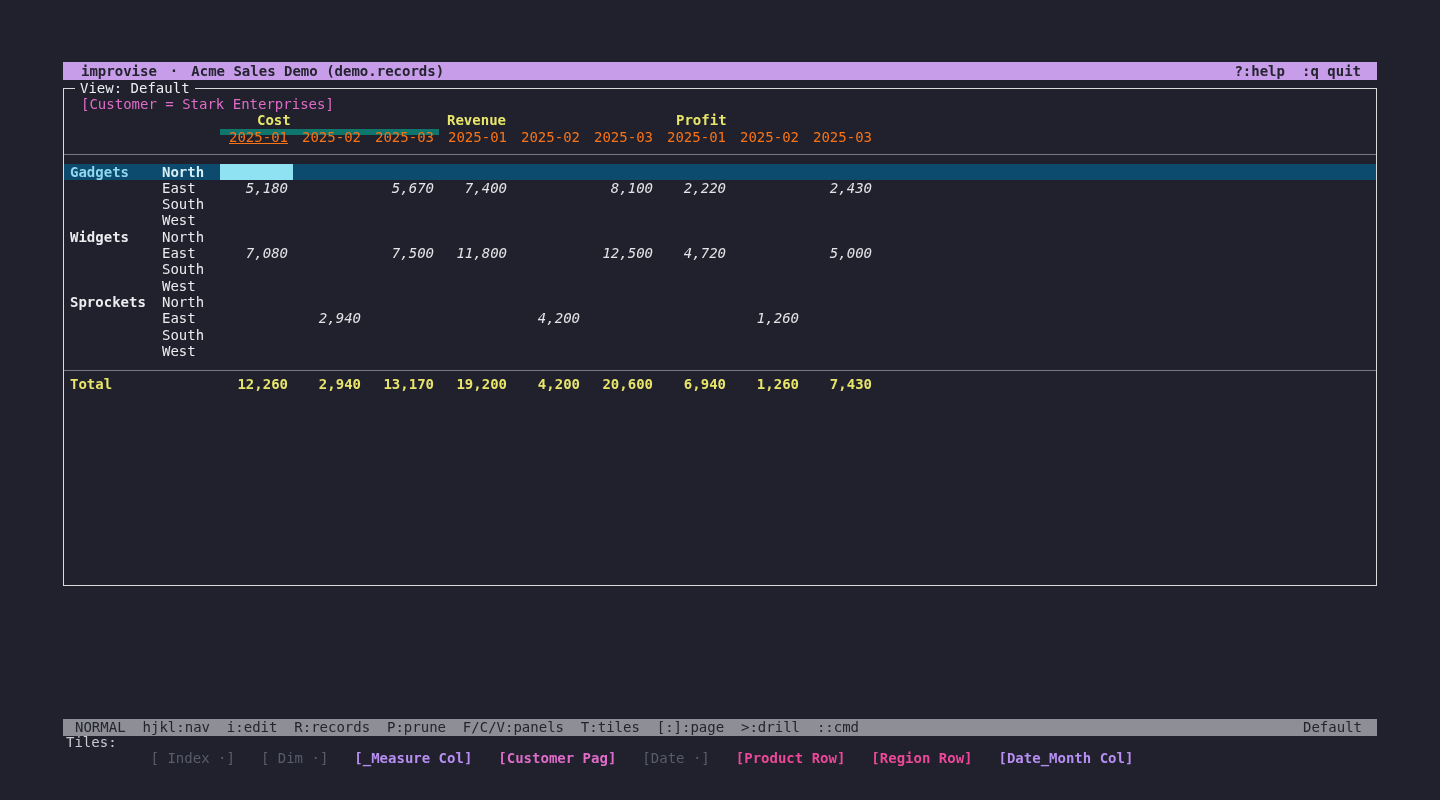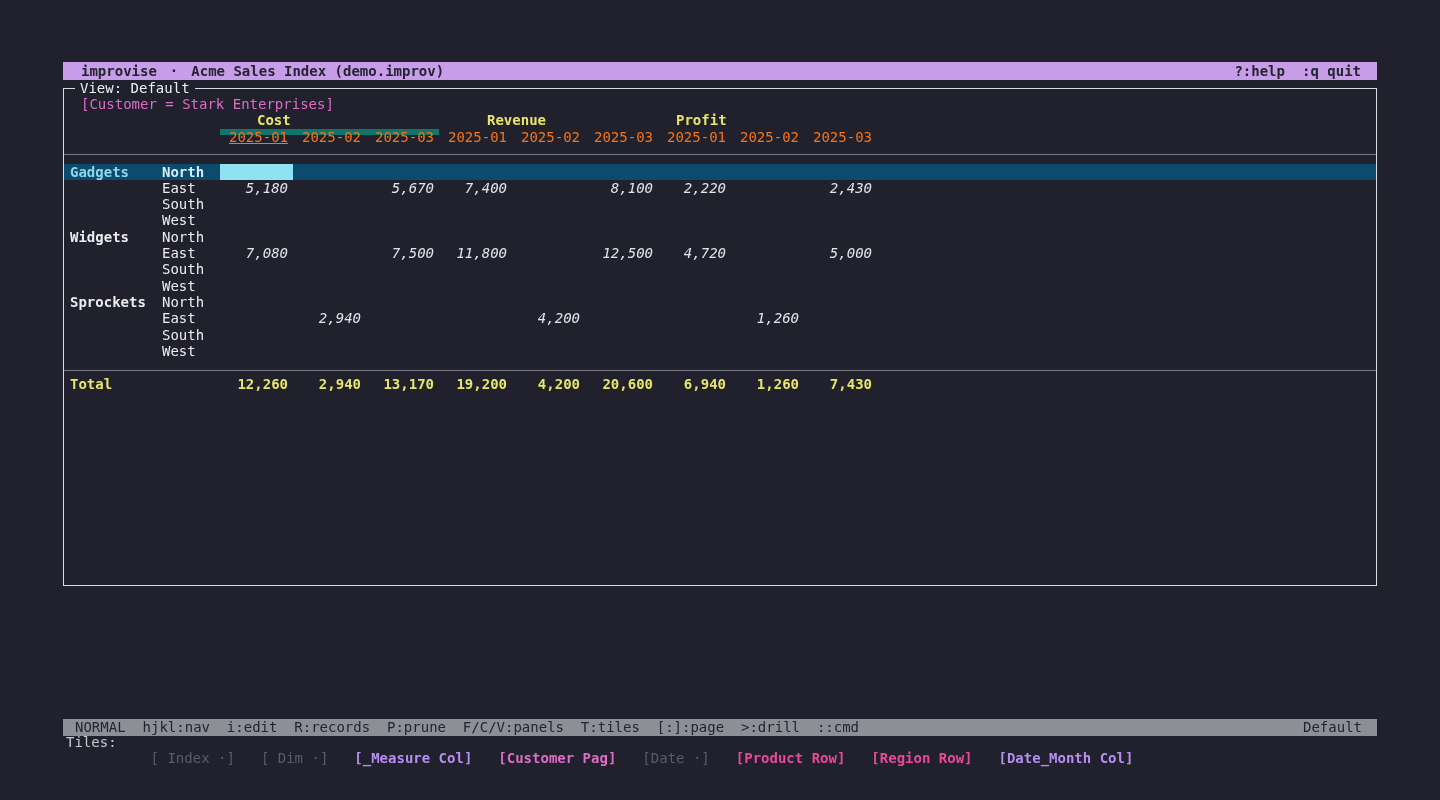--- a/index.html
+++ b/index.html
@@ -32,21 +32,21 @@
   }
   .filter-line { margin:7px 0 0 17px; color:#df6cc9; line-height:16.3px; }
 
   
   .mrow {
     display:grid; grid-template-columns:150px 219px 219px 219px;
     padding-left:6px; line-height:16.3px; height:17px;
     color:#e8e56a; font-weight:bold;
   }
   .mgroup.g1 { border-bottom:6px solid #0f766e; padding-left:37px; }
-  .mgroup.g2 { padding-left:8px;margin-left:40px; }
+  .mgroup.g2 { padding-left:8px; }
   .mgroup.g3 { padding-left:18px; }
   .monthrow {
     display:grid; grid-template-columns:150px repeat(9,73px);
     padding-left:6px; line-height:16.3px; color:#f97316; font-weight:normal;
   }
   .monthcell { text-align:right; padding-right:5px; }
   .monthcell.sel span { text-decoration:underline; }
 
   .hsep  { border-top:1px solid #777a85; margin-top:8px; }
   .rows  { margin-top:9px; }
@@ -95,21 +95,21 @@
 </style>
 </head>
 <body>
 
 <div class="screen">
 
   <div class="topbar">
     <div class="topbar-left">
       <span class="pre">improvise</span>
       <span class="tb-sep pre">·</span>
-      <span class="pre">Acme Sales Index (demo.improv)</span>
+      <span class="pre">Acme Sales Demo (demo.records)</span>
     </div>
     <div class="topbar-right">
       <span class="pre">?:help</span>
       <span class="pre">:q quit</span>
     </div>
   </div>
 
   <div class="viewbox">
     <div class="view-label pre">View: Default</div>
 

